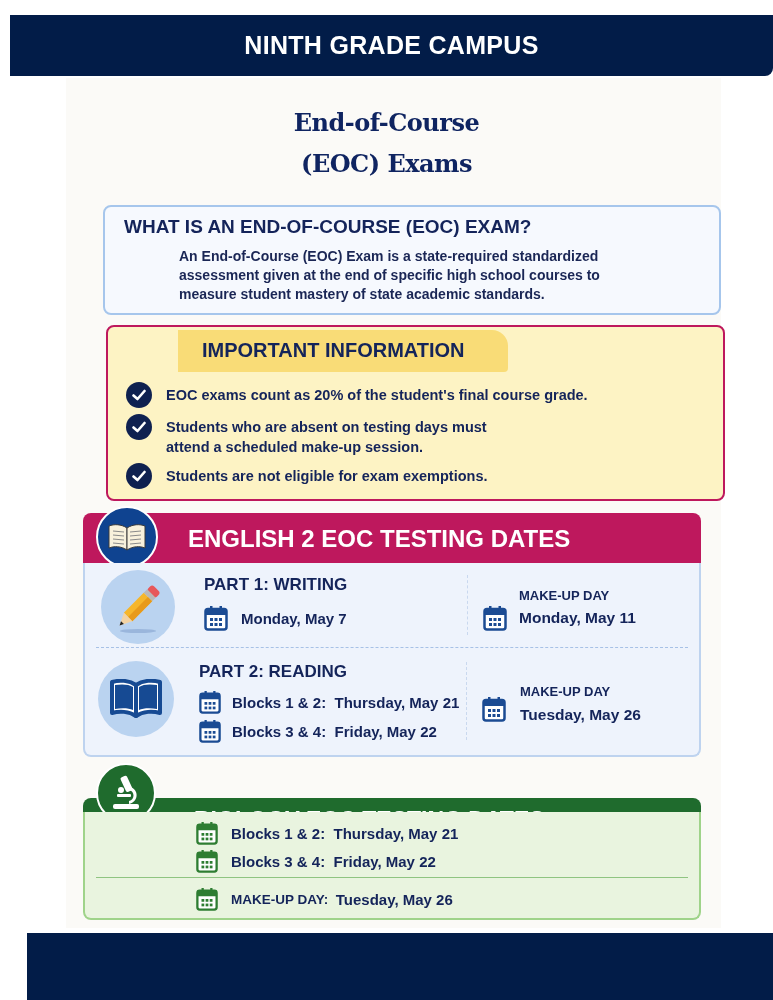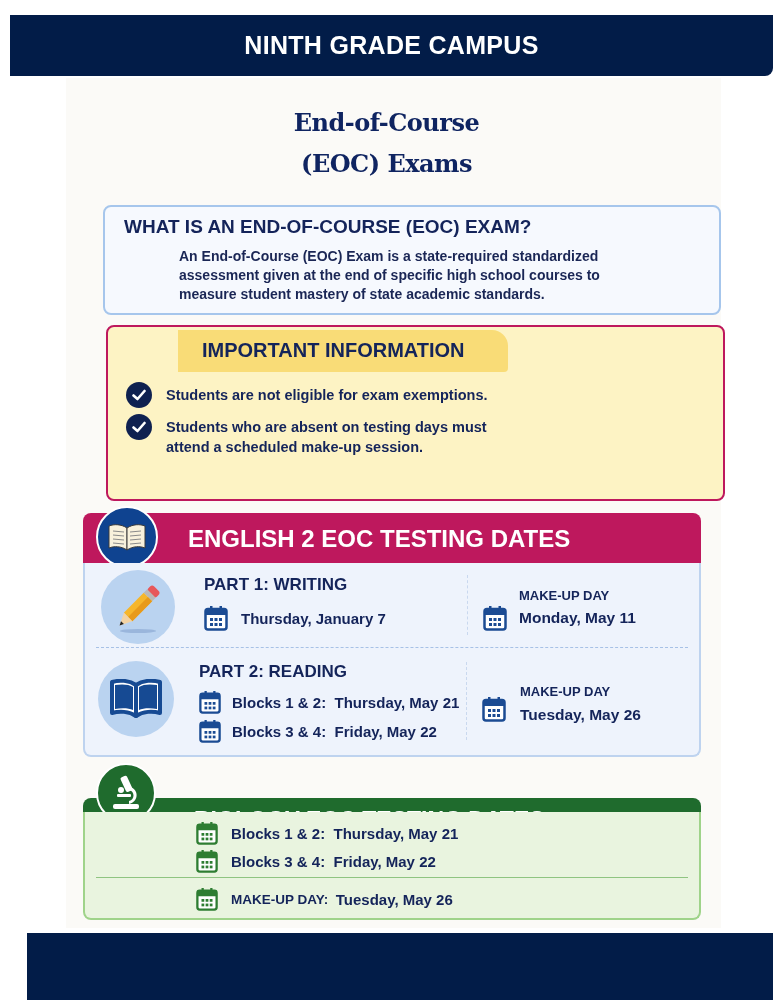--- a/index.html
+++ b/index.html
@@ -131,29 +131,37 @@
   <div class="info-tab">
     <span>IMPORTANT INFORMATION</span>
   </div>
   <ul class="info-list">
     <li>
       <span class="check">
         <svg width="14" height="12" viewBox="0 0 14 12">
             <path d="M1.5 6.5 L5.5 10 L12.5 2" stroke="#fff" stroke-width="2.6" fill="none" stroke-linecap="round" stroke-linejoin="round"></path>
           </svg>
       </span>
-      <span class="txt wide">Students are not eligible for exam exemptions.</span>
+      <span class="txt wide">EOC exams count as 20% of the student's final course grade.</span>
     </li>
     <li>
       <span class="check">
         <svg width="14" height="12" viewBox="0 0 14 12">
             <path d="M1.5 6.5 L5.5 10 L12.5 2" stroke="#fff" stroke-width="2.6" fill="none" stroke-linecap="round" stroke-linejoin="round"></path>
           </svg>
       </span>
       <span class="txt">Students who are absent on testing days must attend a scheduled make-up session.</span>
+    </li>
+    <li>
+      <span class="check">
+        <svg width="14" height="12" viewBox="0 0 14 12">
+            <path d="M1.5 6.5 L5.5 10 L12.5 2" stroke="#fff" stroke-width="2.6" fill="none" stroke-linecap="round" stroke-linejoin="round"></path>
+          </svg>
+      </span>
+      <span class="txt wide">Students are not eligible for exam exemptions.</span>
     </li>
   </ul>
 </div>
 
 <div class="eng-header">
   <span>ENGLISH 2 EOC TESTING DATES</span>
 </div>
 <div class="badge-circle" style="left:96px; top:506px; background:#0f4390;">
   <svg width="40" height="28" viewBox="0 0 40 28">
     <path d="M20 5 C14 1 7 1 2 3 L2 25 C7 23 14 23 20 27 Z" fill="#f8f1dc" stroke="#3b3b3b" stroke-width="1"></path>
@@ -197,21 +205,21 @@
       <rect x="15.5" y="1" width="2.5" height="5" fill="#1b4b93"></rect>
     <g fill="#1b4b93">
         <rect x="6" y="13" width="3" height="3"></rect>
         <rect x="10.5" y="13" width="3" height="3"></rect>
         <rect x="15" y="13" width="3" height="3"></rect>
         <rect x="6" y="18" width="3" height="3"></rect>
         <rect x="10.5" y="18" width="3" height="3"></rect>
         <rect x="15" y="18" width="3" height="3"></rect>
       </g>
   </svg>
-  <span class="lbl">Thursday, January 7</span>
+  <span class="lbl">Monday, May 7</span>
 </div>
 <div class="makeup-label" style="left:519px; top:588px;">MAKE-UP DAY</div>
 <div class="row" style="left:483px; top:605px;">
   <svg class="cal" width="24" height="26" viewBox="0 0 24 26" style="margin-right:12px;">
     <rect x="1.5" y="4" width="21" height="20.5" rx="2.5" fill="#fff" stroke="#1b4b93" stroke-width="2.5"></rect>
     <rect x="1.5" y="4" width="21" height="6" fill="#1b4b93"></rect>
     <rect x="6" y="1" width="2.5" height="5" fill="#1b4b93"></rect>
       <rect x="15.5" y="1" width="2.5" height="5" fill="#1b4b93"></rect>
     <g fill="#1b4b93">
         <rect x="6" y="13" width="3" height="3"></rect>

